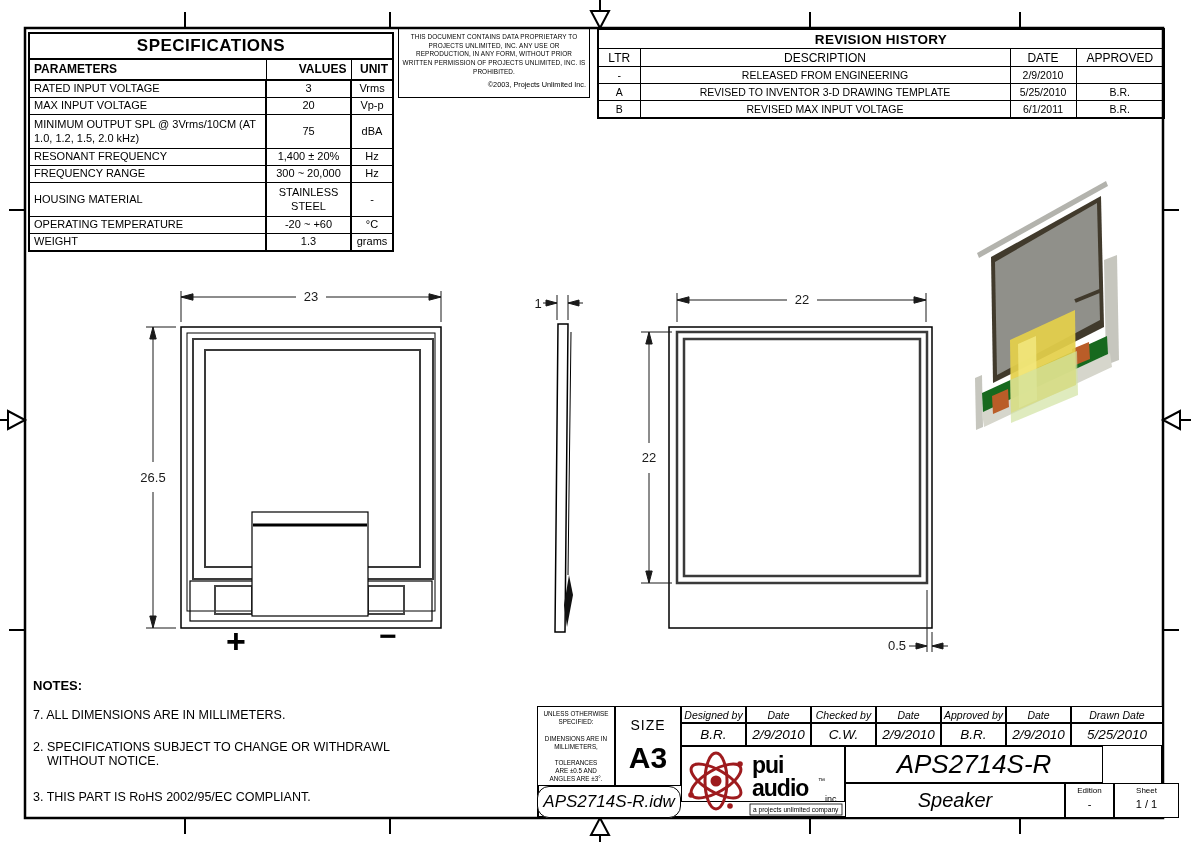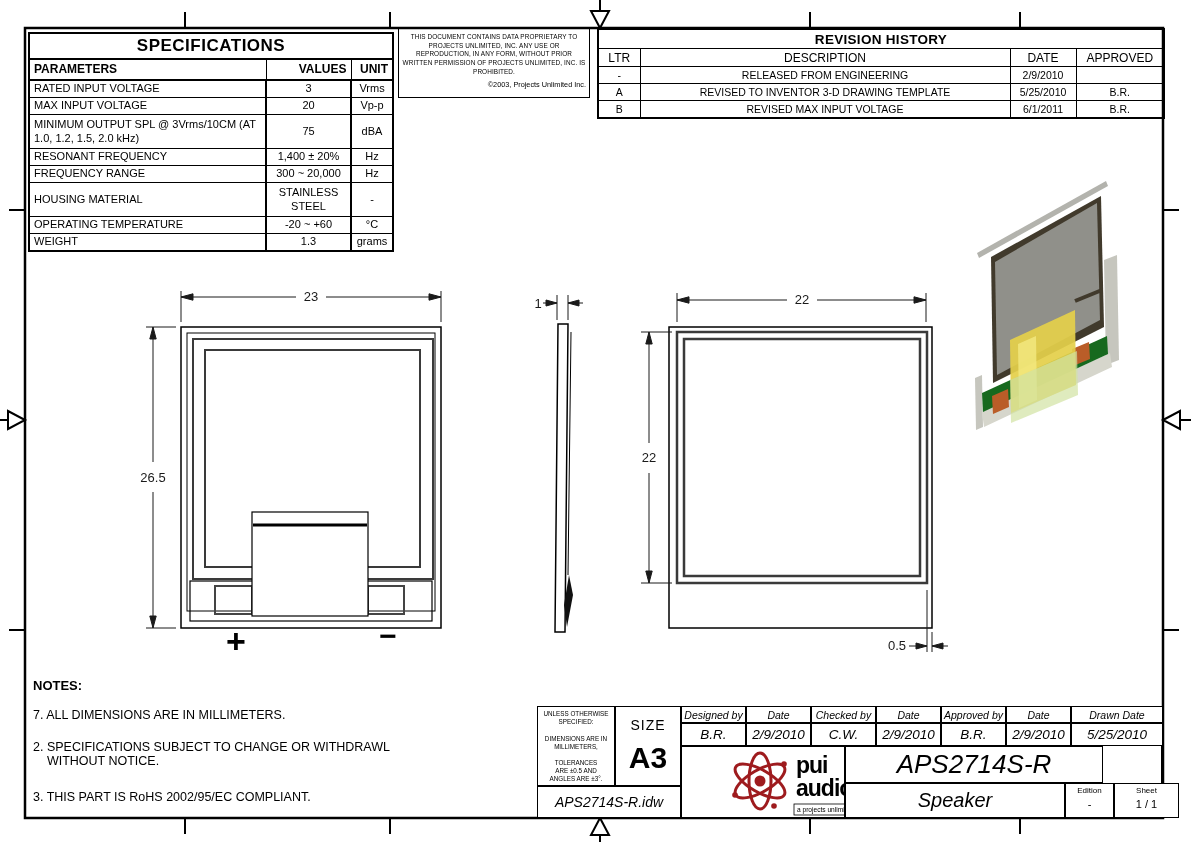--- a/index.html
+++ b/index.html
@@ -40,21 +40,21 @@
   .dim{font-family:"Liberation Sans",sans-serif;font-size:13px;fill:#1a1a1a;}
   .pm{font-family:"Liberation Sans",sans-serif;font-weight:bold;fill:#000;}
 
   
   .tb-outline{left:537px;top:706px;width:626px;height:112px;border:2px solid #000;box-sizing:border-box;}
   .tb-cell{position:absolute;border:1px solid #000;box-sizing:border-box;background:#fff;}
   .tb-center{display:flex;align-items:center;justify-content:center;text-align:center;font-style:italic;}
   .tol{font-size:6.3px;line-height:1.3;white-space:pre-line;text-align:center;padding-top:3px;}
   .size-label{font-size:14px;text-align:center;margin-top:10px;letter-spacing:1px;}
   .size-value{font-size:30px;font-weight:bold;text-align:center;margin-top:8px;}
-  .file{font-size:14px;}
+  .file{font-size:17px;border-radius:12px;}
   .fld-l{font-size:10.5px;}
   .fld-v{font-size:13.5px;}
   .part-no{font-size:26px;}
   .desc{font-size:20px;}
   .mini-l{font-size:8px;text-align:center;margin-top:2px;}
   .mini-v{font-size:11px;text-align:center;margin-top:3px;}
 </style>
 </head>
 <body>
 
@@ -300,21 +300,21 @@
   <div class="tb-cell tb-center fld-l" style="left:1071px;top:706px;width:92px;height:17px;">Drawn Date</div>
 
   <div class="tb-cell tb-center fld-v" style="left:681px;top:723px;width:65px;height:23px;">B.R.</div>
   <div class="tb-cell tb-center fld-v" style="left:746px;top:723px;width:65px;height:23px;">2/9/2010</div>
   <div class="tb-cell tb-center fld-v" style="left:811px;top:723px;width:65px;height:23px;">C.W.</div>
   <div class="tb-cell tb-center fld-v" style="left:876px;top:723px;width:65px;height:23px;">2/9/2010</div>
   <div class="tb-cell tb-center fld-v" style="left:941px;top:723px;width:65px;height:23px;">B.R.</div>
   <div class="tb-cell tb-center fld-v" style="left:1006px;top:723px;width:65px;height:23px;">2/9/2010</div>
   <div class="tb-cell tb-center fld-v" style="left:1071px;top:723px;width:92px;height:23px;">5/25/2010</div>
 
-  <div class="tb-cell" style="left:681px;top:746px;width:164px;height:72px;padding-left:44px;">
+  <div class="tb-cell" style="left:681px;top:746px;width:164px;height:56px;">
     <svg width="162" height="70" viewBox="0 0 162 70">
       <g stroke="#9e1b1e" stroke-width="3" fill="none" transform="translate(4,4)">
         <ellipse cx="30" cy="30" rx="28" ry="11" transform="rotate(-30 30 30)"></ellipse>
         <ellipse cx="30" cy="30" rx="28" ry="11" transform="rotate(30 30 30)"></ellipse>
         <ellipse cx="30" cy="30" rx="28" ry="11" transform="rotate(90 30 30)"></ellipse>
         <circle cx="30" cy="30" r="5.5" fill="#9e1b1e" stroke="none"></circle>
         <circle cx="54" cy="13" r="2.8" fill="#9e1b1e" stroke="none"></circle>
         <circle cx="5" cy="44" r="2.8" fill="#9e1b1e" stroke="none"></circle>
         <circle cx="44" cy="55" r="2.8" fill="#9e1b1e" stroke="none"></circle>
       </g>

